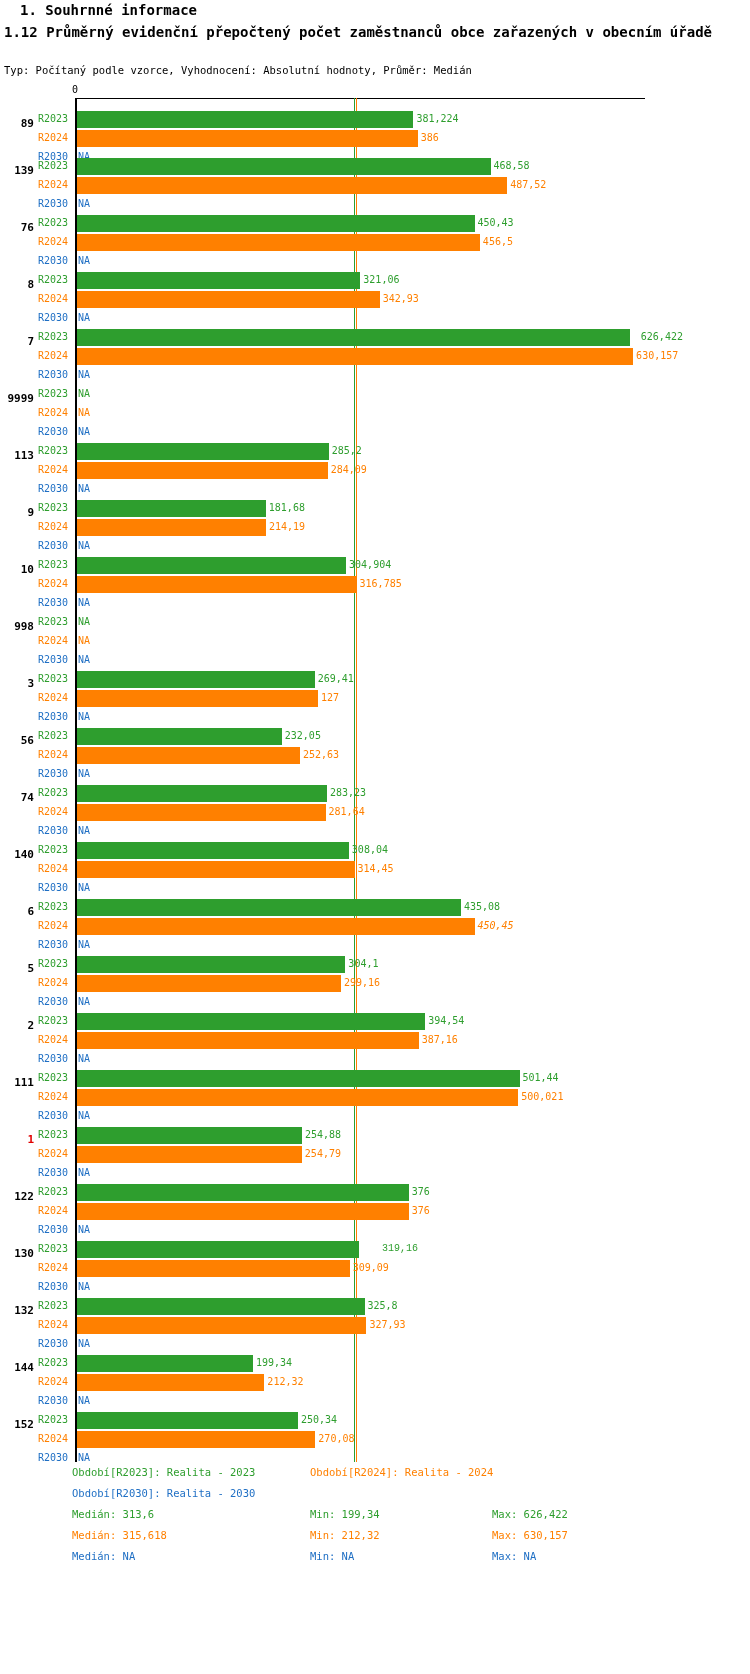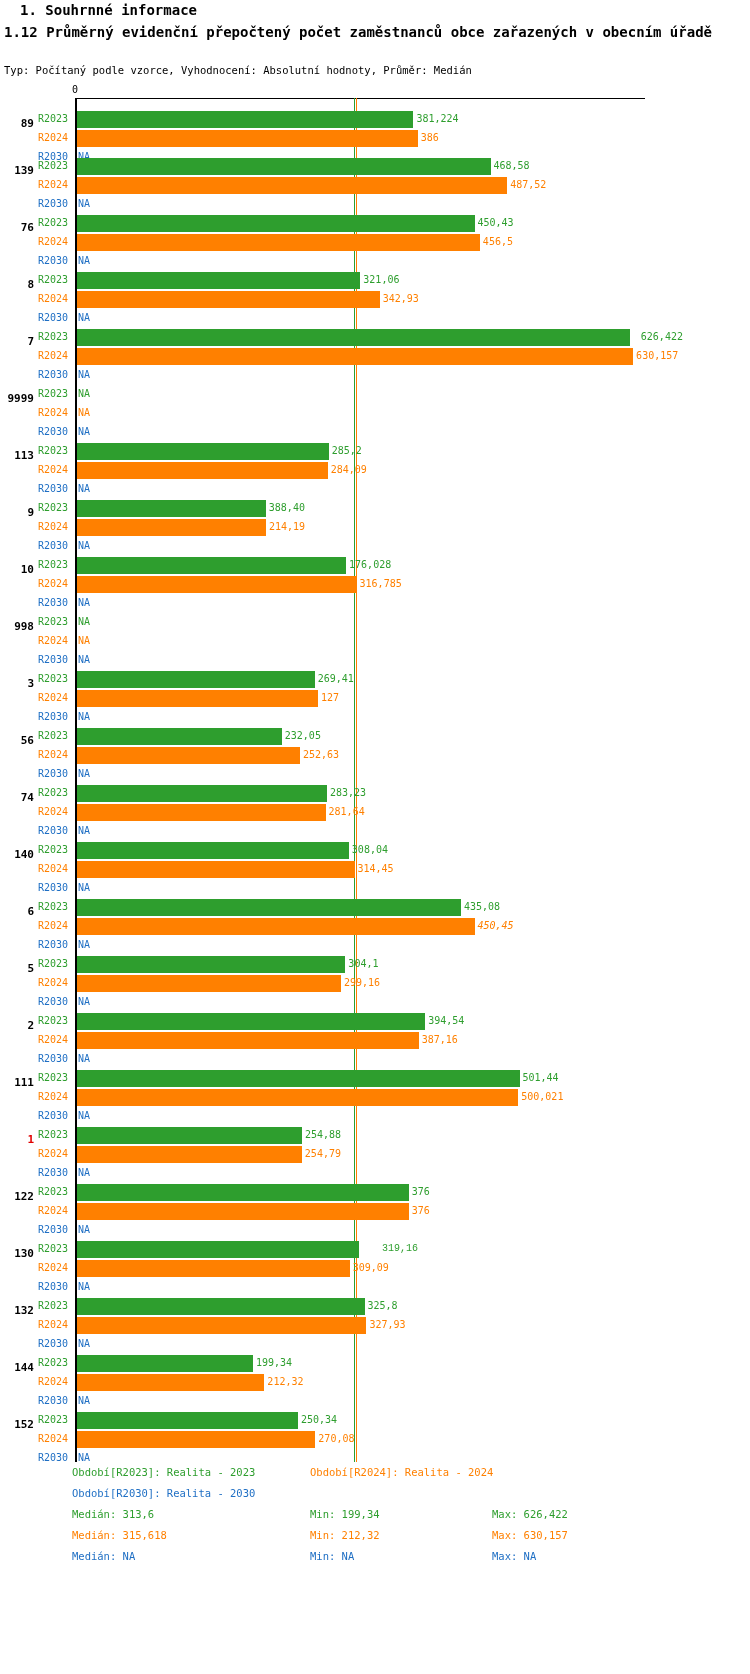--- a/index.html
+++ b/index.html
@@ -179,38 +179,38 @@
         <div class="row" style="top: 38px;">
           <span class="serieslabel s2030">R2030</span>
           <span class="na" style="color: rgb(31, 111, 196);">NA</span>
         </div>
       </div>
       <div class="group" style="top: 415px; height: 57px;">
         <div class="grouplabel" style="left: 0px; width: 34px;">9</div>
         <div class="row" style="top: 0px;">
           <span class="serieslabel s2023">R2023</span>
           <div class="bar g" style="width: 188.82px; background: rgb(46, 158, 46);"></div>
-          <span class="val" style="left: 268.82px; color: rgb(46, 158, 46);">388,40</span>
+          <span class="val" style="left: 268.82px; color: rgb(46, 158, 46);">181,68</span>
         </div>
         <div class="row" style="top: 19px;">
           <span class="serieslabel s2024">R2024</span>
           <div class="bar o" style="width: 189.023px; background: rgb(255, 128, 0);"></div>
           <span class="val" style="left: 269.023px; color: rgb(255, 128, 0);">214,19</span>
         </div>
         <div class="row" style="top: 38px;">
           <span class="serieslabel s2030">R2030</span>
           <span class="na" style="color: rgb(31, 111, 196);">NA</span>
         </div>
       </div>
       <div class="group" style="top: 472px; height: 57px;">
         <div class="grouplabel" style="left: 0px; width: 34px;">10</div>
         <div class="row" style="top: 0px;">
           <span class="serieslabel s2023">R2023</span>
           <div class="bar g" style="width: 269.078px; background: rgb(46, 158, 46);"></div>
-          <span class="val" style="left: 349.078px; color: rgb(46, 158, 46);">176,028</span>
+          <span class="val" style="left: 349.078px; color: rgb(46, 158, 46);">304,904</span>
         </div>
         <div class="row" style="top: 19px;">
           <span class="serieslabel s2024">R2024</span>
           <div class="bar o" style="width: 279.563px; background: rgb(255, 128, 0);"></div>
           <span class="val" style="left: 359.563px; color: rgb(255, 128, 0);">316,785</span>
         </div>
         <div class="row" style="top: 38px;">
           <span class="serieslabel s2030">R2030</span>
           <span class="na" style="color: rgb(31, 111, 196);">NA</span>
         </div>

